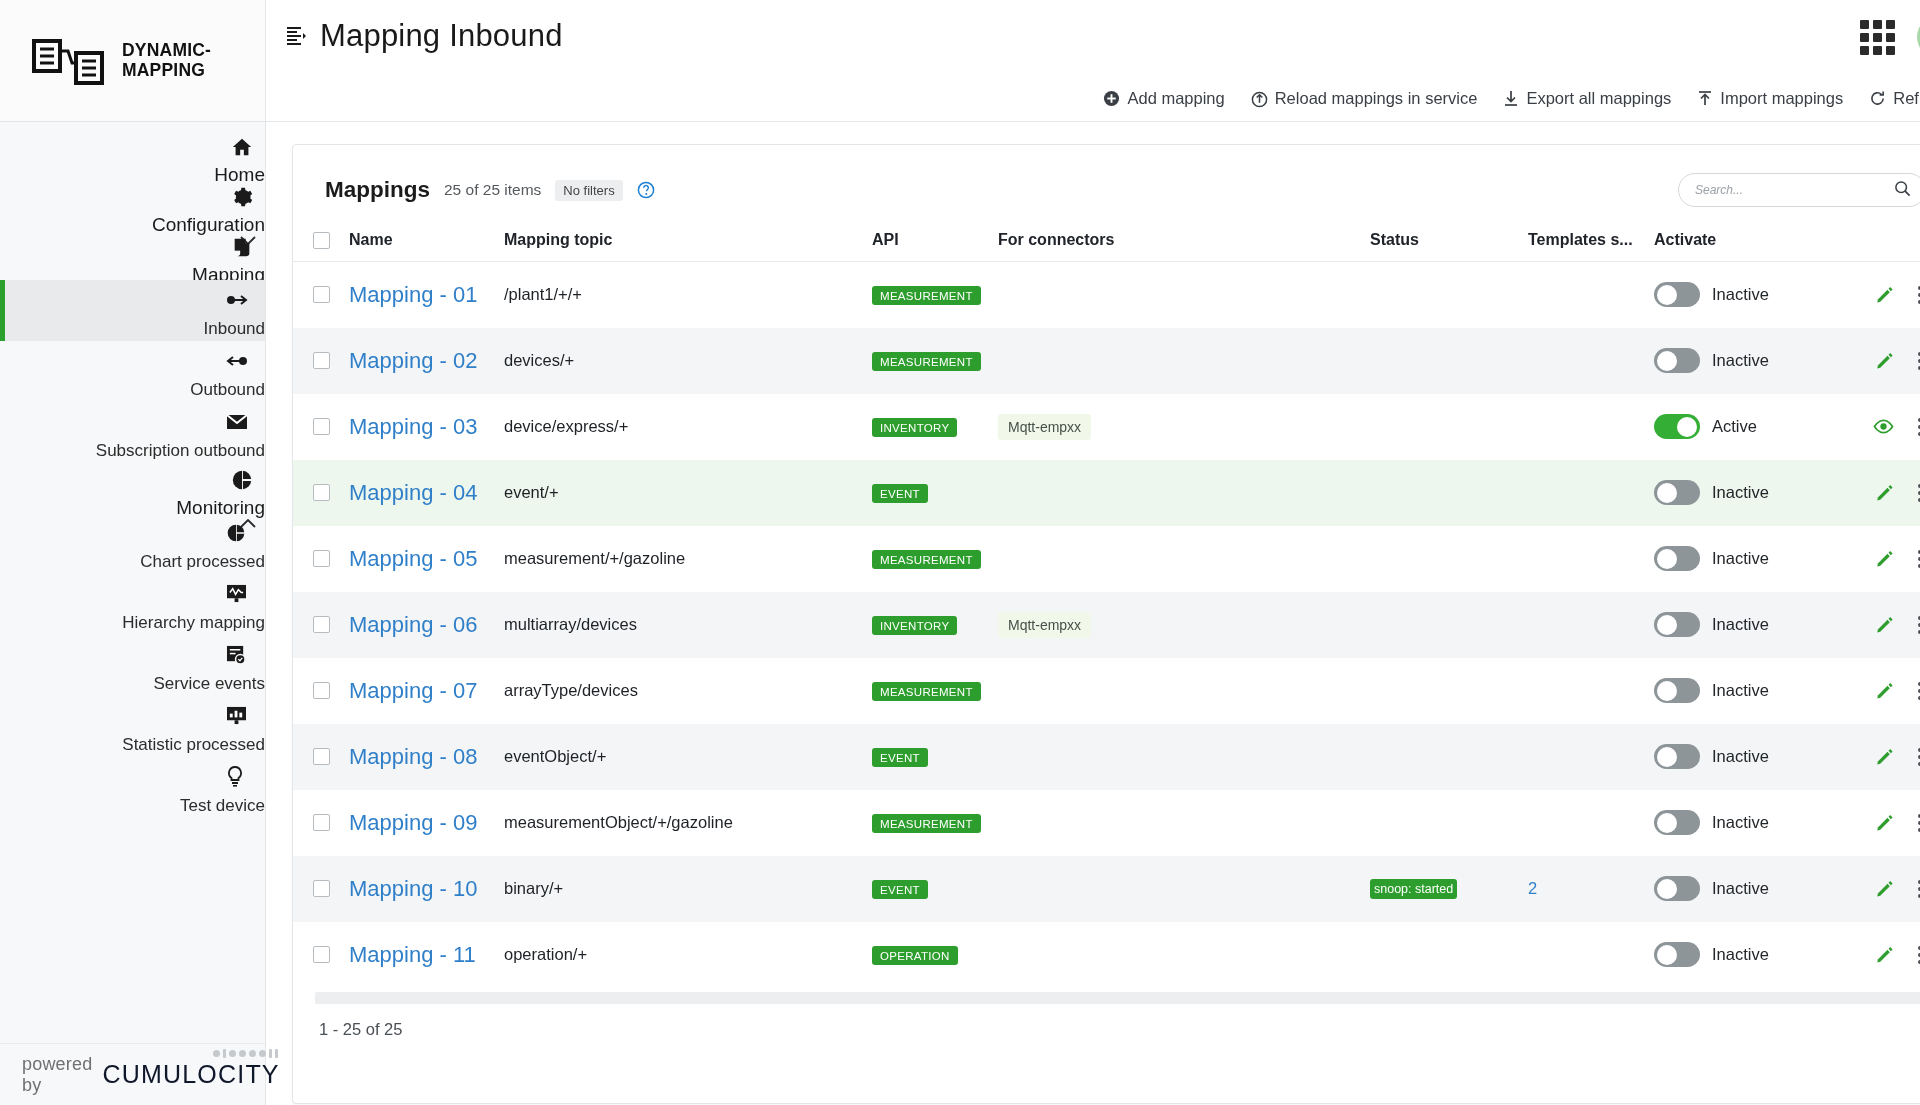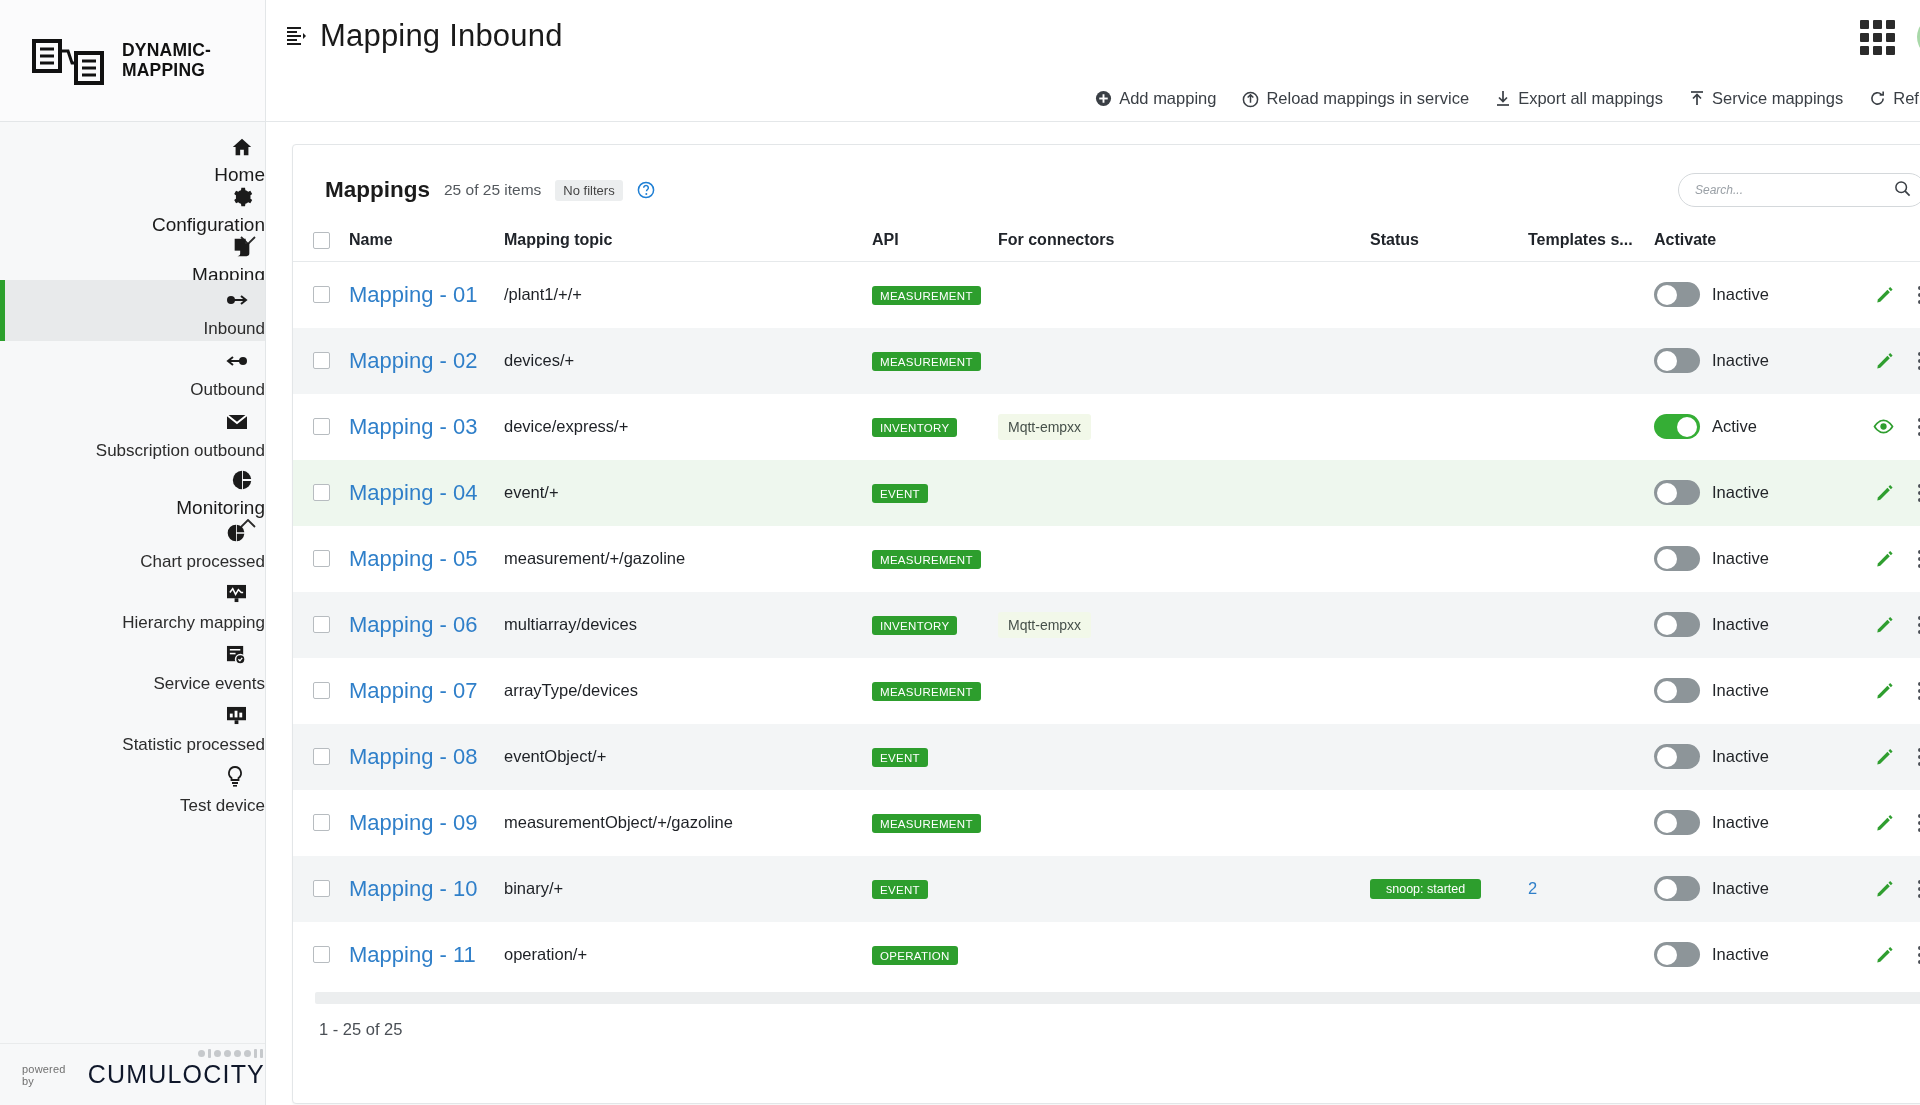--- a/index.html
+++ b/index.html
@@ -46,21 +46,21 @@
     background: #e8eaeb;
   }
   .nav-item.active::before {
     content:""; position:absolute; left:0; top:0; bottom:0; width:5px; background:#2ca02c;
   }
   .nav-item.group { font-size: 19px; font-weight: 400; }
   .sidebar-footer {
     height: 62px; display:flex; align-items:center; gap: 10px;
     padding-left: 22px; border-top: 1px solid #e9ebec;
   }
-  .powered { font-size: 11px; color: #707070; letter-spacing: .2px;}
+  .powered { font-size: 18px; color: #707070; letter-spacing: .2px;}
   .cumulocity-wrap { position: relative; }
   .cumulocity {
     font-size: 25px; color: #0f172a; letter-spacing: 1.2px; font-weight: 400;
   }
   .cum-dots { position:absolute; top:-11px; right:2px; display:flex; gap:3px; align-items:center;}
   .cum-dots i { width:7px;height:7px;border-radius:50%;background:#c6c9cc; display:block;}
   .cum-dots i.bar { width:3px;height:9px;border-radius:1px;}
 
   
   .main { flex: 1 1 auto; height: 1105px; display: flex; flex-direction: column; background: #ffffff;}
@@ -152,21 +152,21 @@
     display:inline-block; background:#2d9e2d; color:#fff;
     font-size:11.5px; letter-spacing:.3px; padding: 4px 8px 3px 8px;
     border-radius:3px; font-weight:400;
   }
   .conn-chip {
     display:inline-block; background:#f2f8e9; color:#46504a;
     font-size:14px; padding: 5px 10px; border-radius:3px;
   }
   .snoop {
     display:inline-block; background:#2d9e2d; color:#fff;
-    font-size:12.5px; padding: 3px 16px; border-radius:3px;
+    font-size:12.5px; padding: 3px 4px; border-radius:3px;
   }
   .tmpl-num { color:#2f7fc9; font-size:16.5px; }
   .act-cell { display:flex; align-items:center; }
   .toggle {
     width: 46px; height: 25px; border-radius: 13px;
     background:#8d9599; position:relative; flex:0 0 46px; cursor:pointer;
   }
   .toggle.on { background:#35ae35; }
   .toggle .knob {
     position:absolute; top:2.5px; left:3px; width:20px;height:20px;
@@ -437,21 +437,21 @@
           </span>
           <span>Export all mappings</span>
         </span>
         <span class="tb-action">
           <span>
             <svg width="16" height="17" viewBox="0 0 16 17">
                 <path d="M8 15 V5 M4 8.5 L8 4.5 L12 8.5" fill="none" stroke="#3a3f45" stroke-width="1.7"></path>
                 <line x1="2" y1="2" x2="14" y2="2" stroke="#3a3f45" stroke-width="1.7"></line>
               </svg>
           </span>
-          <span>Service mappings</span>
+          <span>Import mappings</span>
         </span>
         <span class="tb-action">
           <span>
             <svg width="17" height="17" viewBox="0 0 18 18">
                 <path d="M15 9a6 6 0 11-2-4.5" fill="none" stroke="#3a3f45" stroke-width="1.7"></path>
                 <path d="M15 1.5 V5.2 H11.3" fill="none" stroke="#3a3f45" stroke-width="1.7"></path>
               </svg>
           </span>
           <span>Refresh</span>
         </span>

